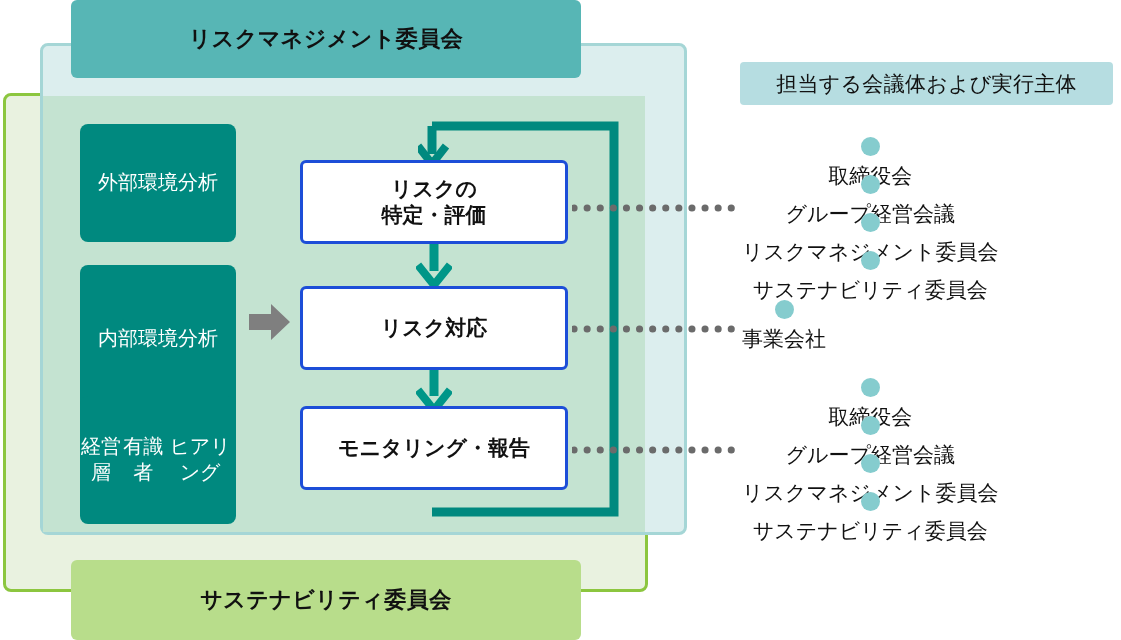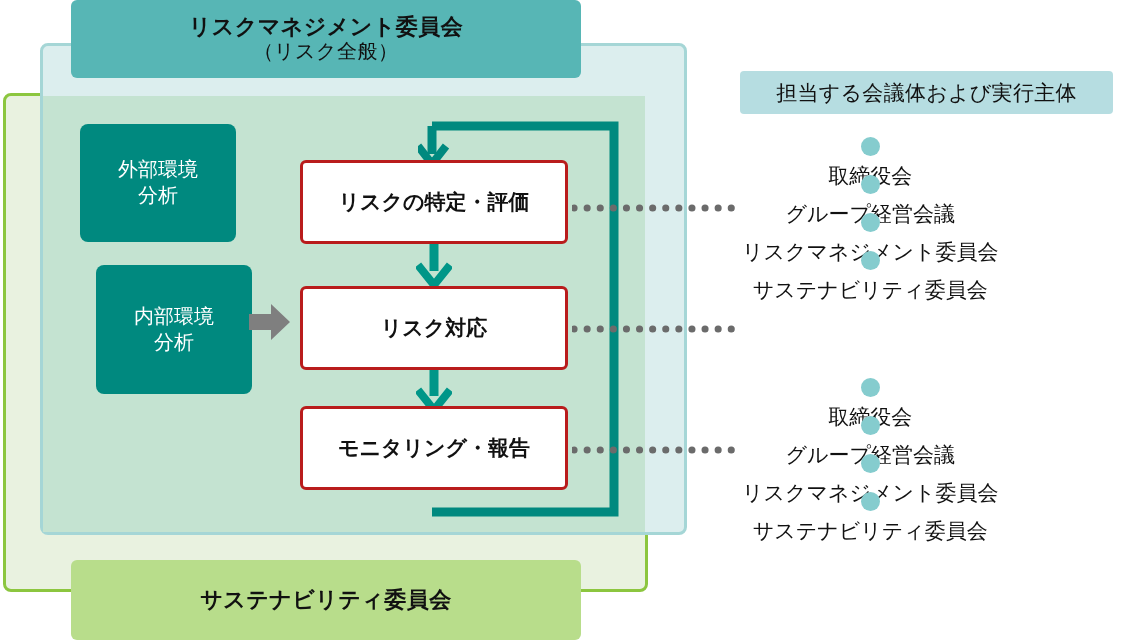--- a/index.html
+++ b/index.html
@@ -43,37 +43,37 @@
     display: flex; flex-direction: column; align-items: center; justify-content: center;
     color: #111; line-height: 1.12;
   }
   .banner-bottom .l1 { font-size: 22px; font-weight: 700; letter-spacing: .5px; }
   .banner-bottom .l2 { font-size: 20px; font-weight: 400; letter-spacing: .5px; }
 
   
   .inbox {
     position: absolute; left: 80px; width: 156px;
     background: #00897f; border-radius: 8px; color: #fff;
-    display: flex; flex-direction: column; align-items: center; justify-content: center;
+    display: flex; flex-direction: row; align-items: center; justify-content: center;
     font-size: 20px; font-weight: 400; line-height: 1.28; text-align: center;
   }
   #inbox-0 { top: 124px; height: 118px; }
-  #inbox-1 { top: 265px; height: 129px; margin-left: 16px; }
+  #inbox-1 { top: 265px; height: 148px; }
   #inbox-2 { top: 396px; height: 128px; }
 
   
   .grey-arrow {
     position: absolute; left: 249px; top: 303px; width: 42px; height: 38px;
   }
 
   
   .pbox {
     position: absolute; left: 300px; width: 268px; height: 84px;
-    background: #ffffff; border: 3px solid #b91c1c; border-radius: 6px;
-    display: flex; flex-direction: row; align-items: center; justify-content: center;
+    background: #ffffff; border: 3px solid #1d4ed8; border-radius: 6px;
+    display: flex; flex-direction: column; align-items: center; justify-content: center;
     color: #111; font-size: 21px; font-weight: 700; line-height: 1.25; text-align: center;
   }
   #pbox-0 { top: 160px; }
   #pbox-1 { top: 286px; }
   #pbox-2 { top: 406px; }
 
   
   .varrow { position: absolute; left: 416px; width: 36px; height: 44px; }
   #vrow-0 { top: 243px; }
   #vrow-1 { top: 368px; }
@@ -85,21 +85,21 @@
   .dots { position: absolute; height: 8px; }
   #dots-0 { left: 572px; top: 198px; width: 172px; }
   #dots-1 { left: 572px; top: 319px; width: 172px; }
   #dots-2 { left: 572px; top: 440px; width: 172px; }
 
   
   .right-header {
     position: absolute; left: 740px; top: 62px; width: 373px; height: 43px;
     background: #b6dde1; border-radius: 4px;
     display: flex; align-items: center; justify-content: center;
-    color: #111; font-size: 21px; font-weight: 400; letter-spacing: .3px; margin-top: 9px;
+    color: #111; font-size: 21px; font-weight: 400; letter-spacing: .3px;
   }
   .rgroup { position: absolute; left: 742px; }
   #rgroup-0 { top: 137px; }
   #rgroup-1 { top: 300px; }
   #rgroup-2 { top: 378px; }
   .ritem {
     display: flex; align-items: center; gap: 6px;
     height: 38px; color: #111; font-size: 21px; font-weight: 400; white-space: nowrap; flex-direction: column;
   }
   .bullet {
@@ -111,30 +111,34 @@
 <body>
 
 <div id="stage">
 
   <div class="panel-green"></div>
   <div class="panel-teal"></div>
   <div class="overlap-mint"></div>
 
   <div class="banner-top">
     <div class="l1">リスクマネジメント委員会</div>
-    <div class="l2">（リスク全般）</div>
   </div>
 
   <div class="inbox" id="inbox-0">
     <div>外部環境</div>
     <div>分析</div>
   </div>
   <div class="inbox" id="inbox-1">
     <div>内部環境</div>
     <div>分析</div>
+  </div>
+  <div class="inbox" id="inbox-2">
+    <div>経営層</div>
+    <div>有識者</div>
+    <div>ヒアリング</div>
   </div>
 
   <div class="grey-arrow">
     <svg width="42" height="38" viewBox="0 0 42 38">
       <path d="M0,11 L22,11 L22,1 L41,19 L22,37 L22,27 L0,27 Z" fill="#7f7f7f"></path>
     </svg>
   </div>
 
   <div class="loop">
     <svg width="204" height="402" viewBox="0 0 204 402">
@@ -205,20 +209,26 @@
     <div class="ritem">
       <span class="bullet"></span>
       <span>リスクマネジメント委員会</span>
     </div>
     <div class="ritem">
       <span class="bullet"></span>
       <span>サステナビリティ委員会</span>
     </div>
   </div>
 
+  <div class="rgroup" id="rgroup-1">
+    <div class="ritem">
+      <span class="bullet"></span>
+      <span>事業会社</span>
+    </div>
+  </div>
 
   <div class="rgroup" id="rgroup-2">
     <div class="ritem">
       <span class="bullet"></span>
       <span>取締役会</span>
     </div>
     <div class="ritem">
       <span class="bullet"></span>
       <span>グループ経営会議</span>
     </div>

